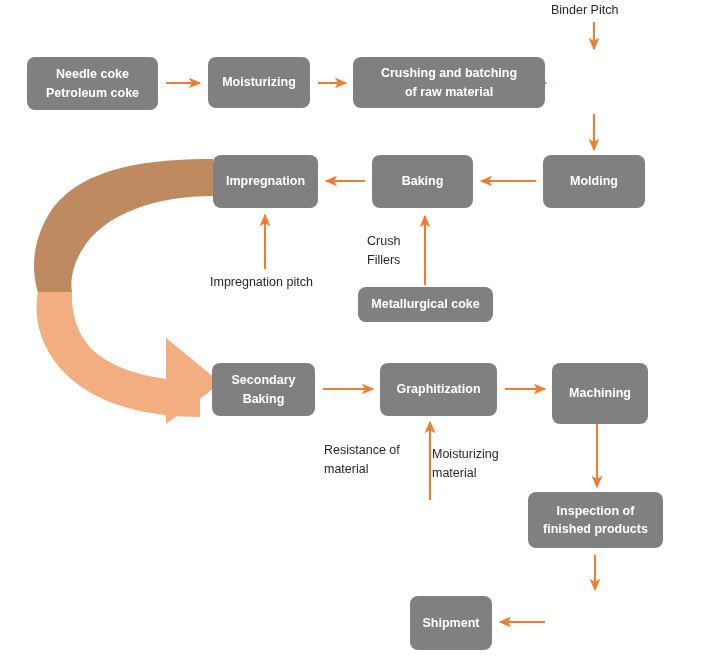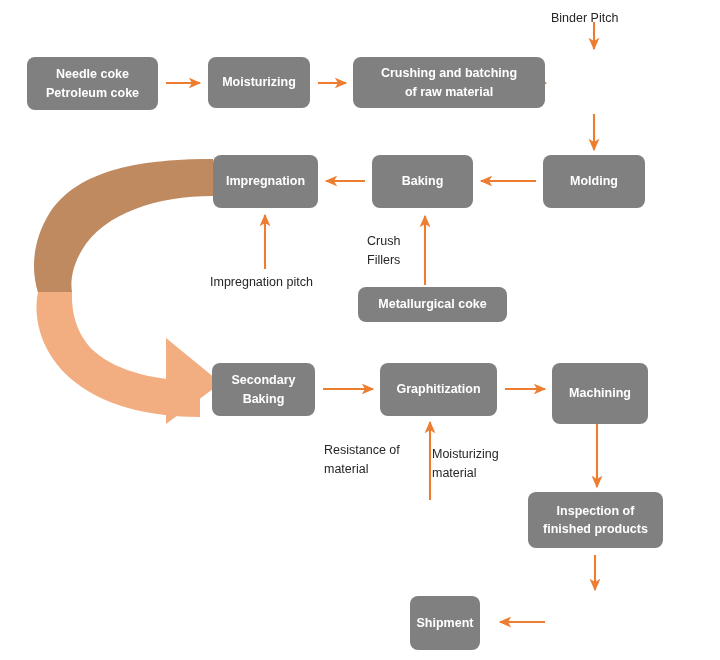--- a/index.html
+++ b/index.html
@@ -113,30 +113,30 @@
   </svg>
 
   <div class="node" style="left:27px;  top:57px;  width:131px; height:53px;">Needle coke
 Petroleum coke</div>
   <div class="node" style="left:208px; top:57px;  width:102px; height:51px;">Moisturizing</div>
   <div class="node" style="left:353px; top:57px;  width:192px; height:51px;">Crushing and batching
 of raw material</div>
   <div class="node" style="left:543px; top:155px; width:102px; height:53px;">Molding</div>
   <div class="node" style="left:372px; top:155px; width:101px; height:53px;">Baking</div>
   <div class="node" style="left:213px; top:155px; width:105px; height:53px;">Impregnation</div>
-  <div class="node" style="left:358px; top:287px; width:149px; height:35px;">Metallurgical coke</div>
+  <div class="node" style="left:358px; top:287px; width:135px; height:35px;">Metallurgical coke</div>
   <div class="node" style="left:212px; top:363px; width:103px; height:53px;">Secondary
 Baking</div>
   <div class="node" style="left:380px; top:363px; width:117px; height:53px;">Graphitization</div>
   <div class="node" style="left:552px; top:363px; width:96px;  height:61px;">Machining</div>
   <div class="node" style="left:528px; top:492px; width:135px; height:56px;">Inspection of
 finished products</div>
-  <div class="node" style="left:410px; top:596px; width:70px;  height:54px;text-align:center;">Shipment</div>
+  <div class="node" style="left:410px; top:596px; width:82px;  height:54px;text-align:center;">Shipment</div>
 
-  <div class="label" style="left:551px; top:1px;   width:110px;margin-top:8px;">Binder Pitch</div>
+  <div class="label" style="left:551px; top:1px;   width:110px;">Binder Pitch</div>
   <div class="label" style="left:210px; top:273px; width:150px;">Impregnation pitch</div>
   <div class="label" style="left:367px; top:232px; width:62px;">Crush
 Fillers</div>
   <div class="label" style="left:324px; top:441px; width:98px;">Resistance  of
 material</div>
   <div class="label" style="left:432px; top:445px; width:98px;">Moisturizing
 material</div>
 
 </div>
 

